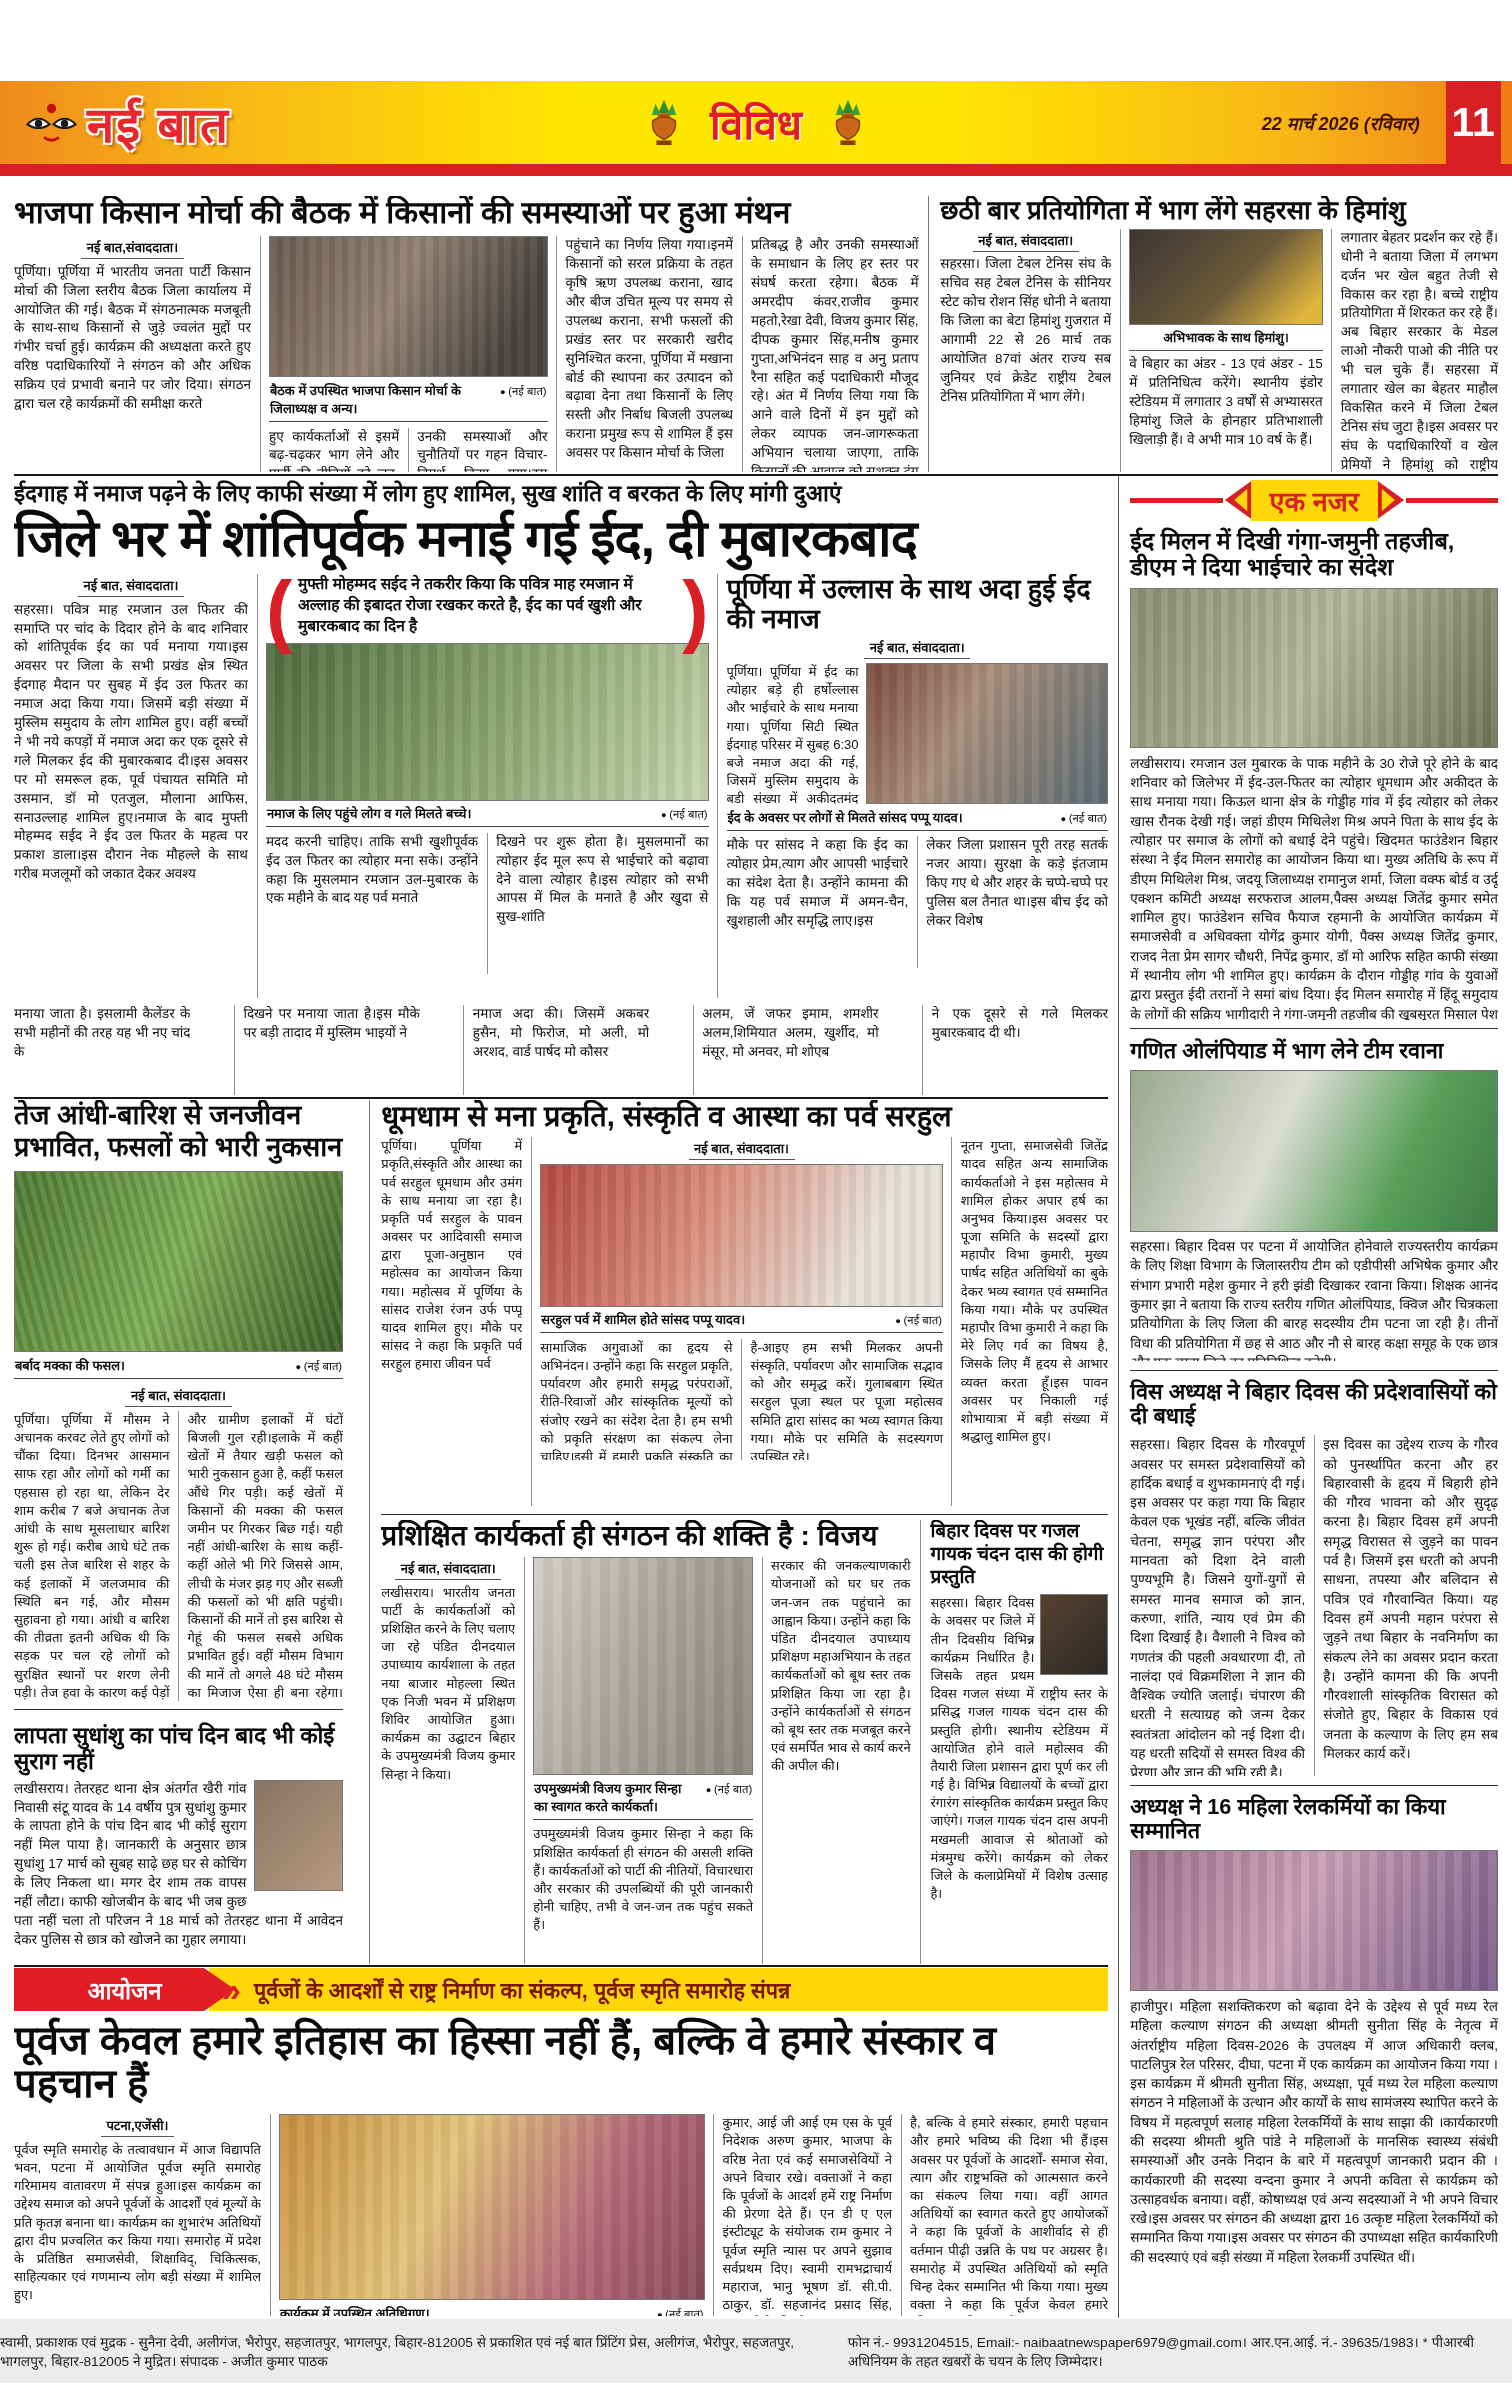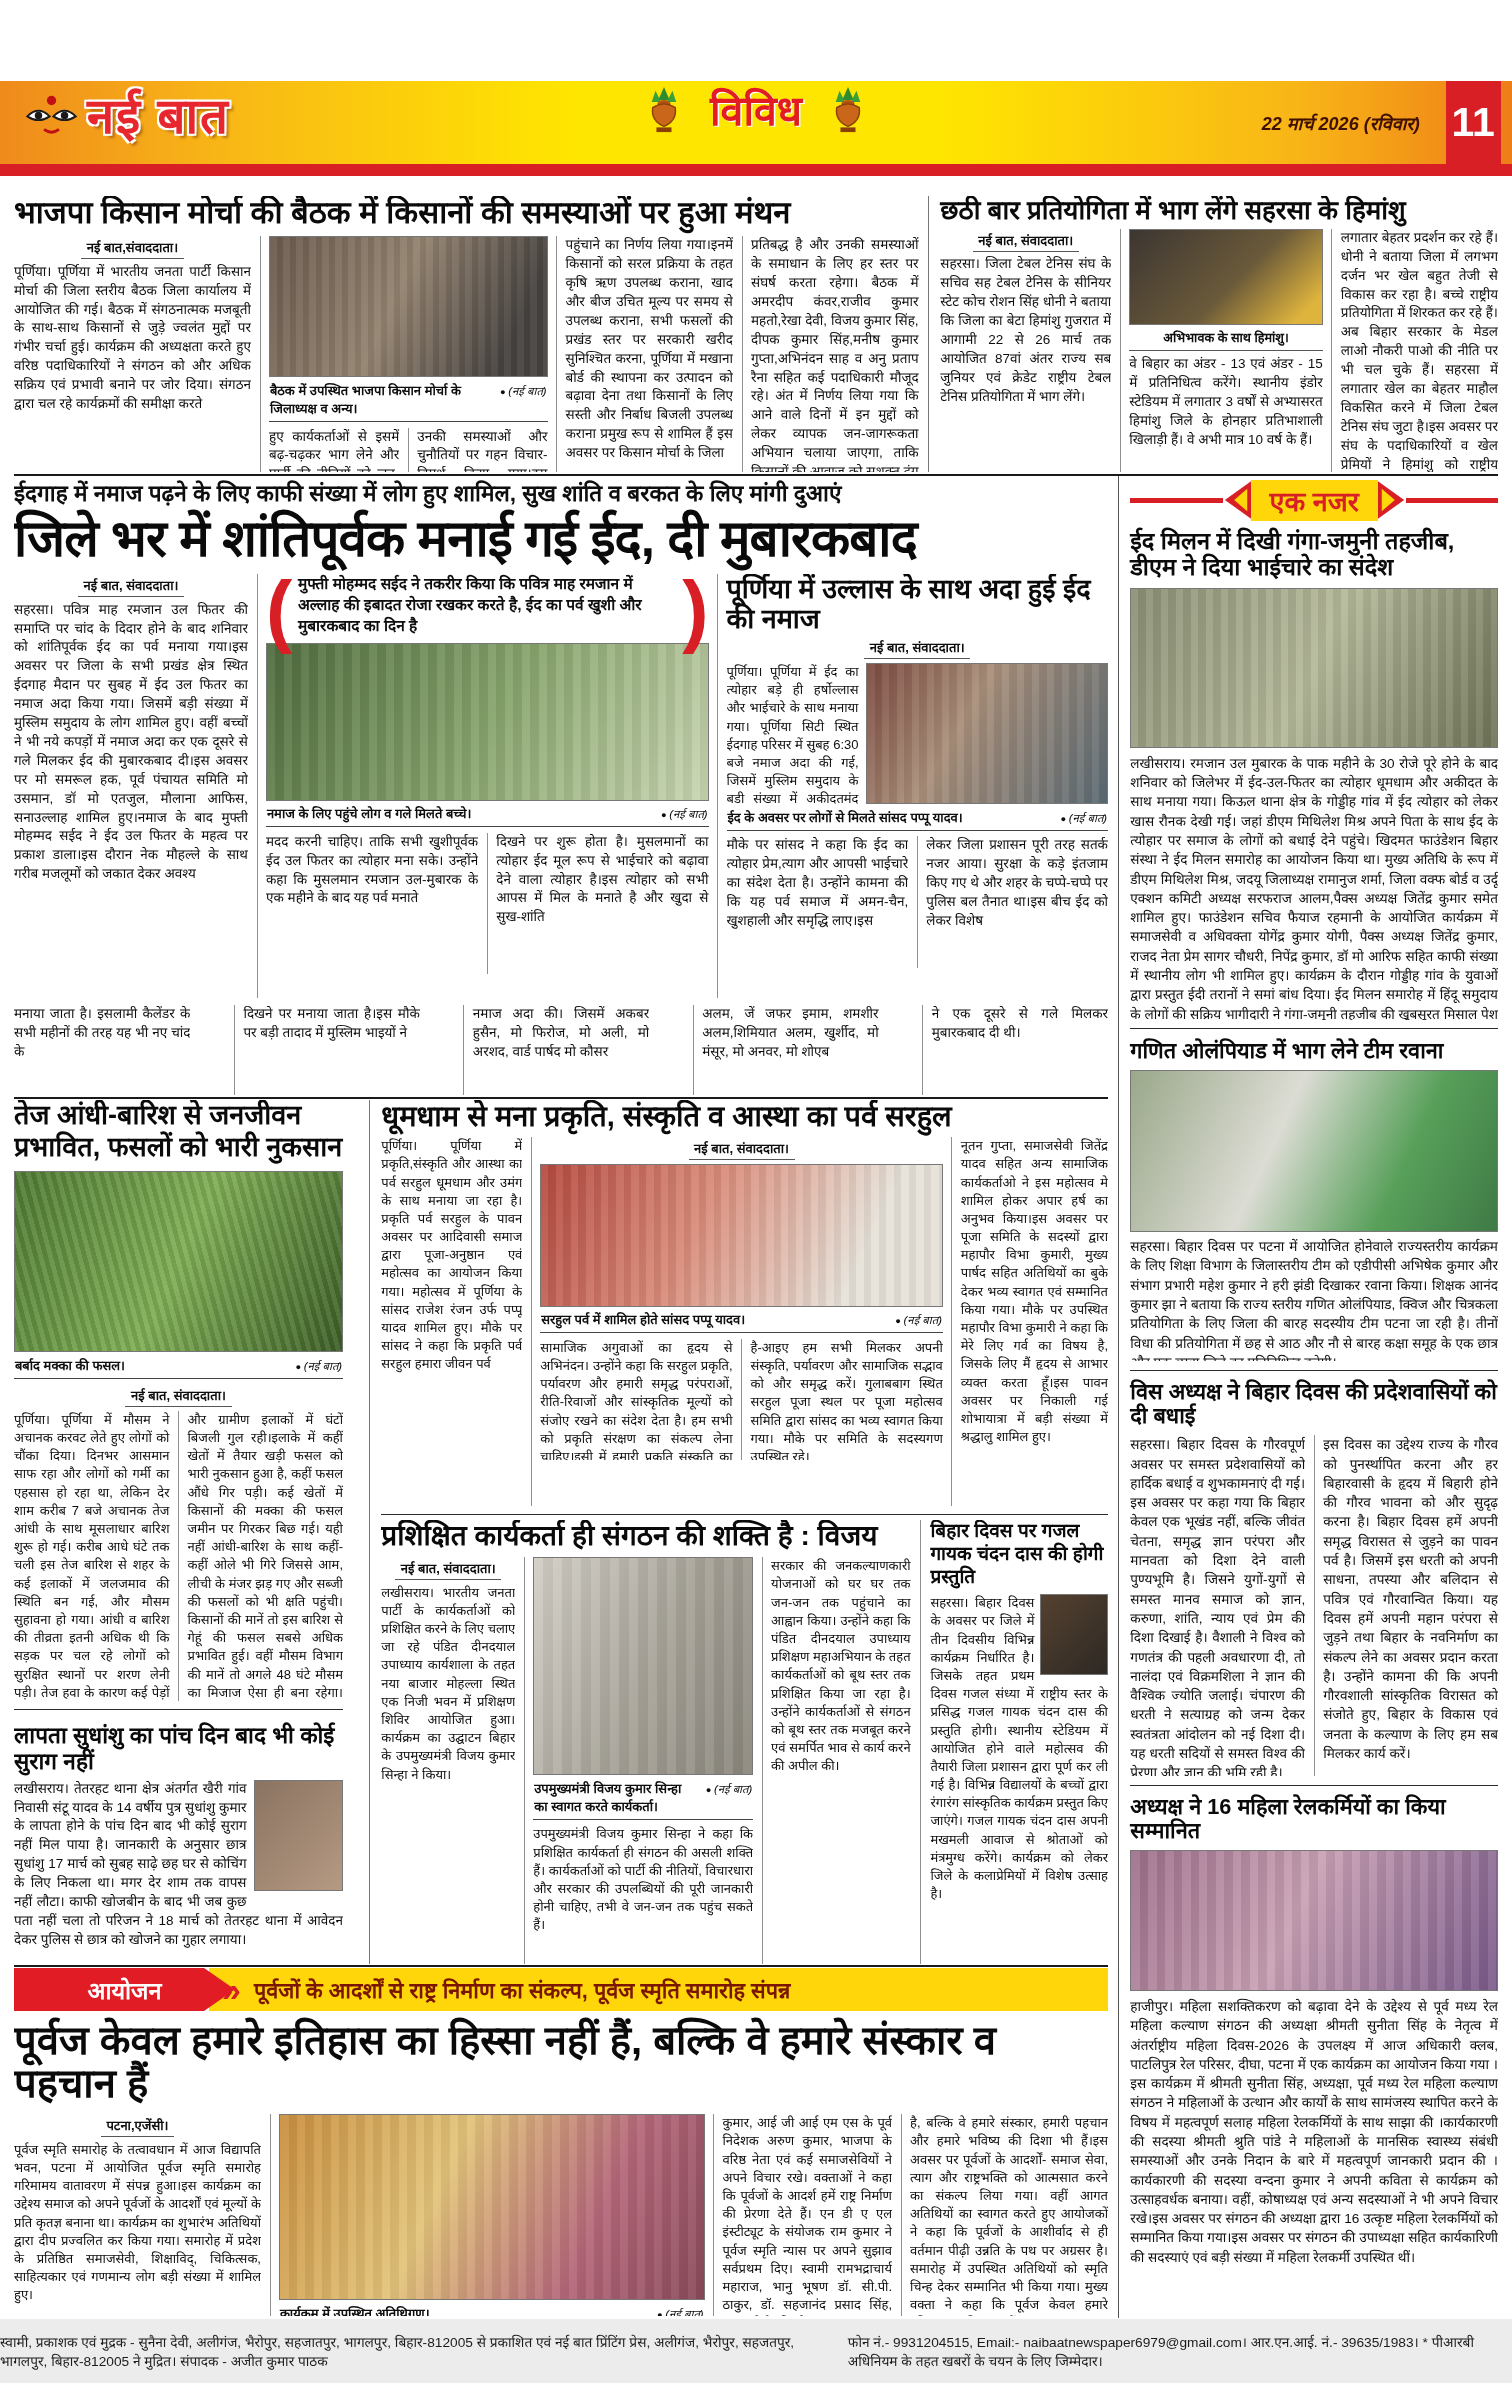--- a/index.html
+++ b/index.html
@@ -2,21 +2,21 @@
 <html lang="hi" style="font-size:15px"><head>
 <meta charset="utf-8">
 <style>
   * { margin:0; padding:0; box-sizing:border-box; }
   body { background:#fff; font-family:"Liberation Sans","DejaVu Sans",sans-serif; }
   .page { position:relative; width:1512px; height:2402px; background:#fff; overflow:hidden; margin:0 auto; color:#0e0e0e; }
 
   
   .mast { position:absolute; top:81px; left:0; width:1512px; height:95px;
     background:linear-gradient(90deg,#ef8a1c 0%,#f8b517 14%,#ffe600 38%,#ffe600 62%,#f8b517 86%,#ee7d18 100%);
-    border-bottom:12.2px solid #d81f26; display:flex; align-items:flex-start; }
+    border-bottom:12.2px solid #d81f26; display:flex; align-items:center; }
   .m-left { display:flex; align-items:center; gap:9.4px; padding-left:24.5px; }
   .logo { font-size:49px; font-weight:800; color:#e8262d; letter-spacing:1.9px;
     text-shadow:1.9px 1.9px 0 #fff,-1.9px -1.9px 0 #fff,1.9px -1.9px 0 #fff,-1.9px 1.9px 0 #fff,3.8px 3.8px 2.8px rgba(90,30,0,.45); }
   .m-center { position:absolute; left:50%; transform:translateX(-50%); display:flex; align-items:center; gap:30px; }
   .sect { font-size:41px; font-weight:800; color:#e11c24; text-shadow:1.4px 1.4px 0 #fff; }
   .m-right { margin-left:auto; display:flex; align-items:center; gap:26px; height:100%; padding-right:11.3px; }
   .m-date { font-size:18px; font-weight:700; color:#401000; font-style:italic; }
   .pgno { background:#d81f26; color:#fff; font-size:41px; font-weight:800; width:55px; height:100%;
     display:flex; align-items:center; justify-content:center; }
 
@@ -26,21 +26,21 @@
   .small { font-size:13px; }
   .cols { display:flex; }
   .cols > div, .cols > p { overflow:hidden; }
   .cols > * + * { border-left:0.9px solid #8f8f8f; margin-left:8.5px; padding-left:8.5px; }
   .bl { text-align:center; font-weight:700; font-size:13px; margin:1.9px 0 6.6px; }
   .bl > span { border-bottom:1.4px solid #555; padding:0 5.6px 2.8px; }
   .hl { font-weight:800; color:#0a0a0a; line-height:1.12; }
   .ph { width:100%; border:0.9px solid #777; background-blend-mode:normal; }
   .cap { display:flex; justify-content:space-between; align-items:baseline; font-weight:700; font-size:13px;
     padding:3.8px 0.9px 3.8px; border-bottom:0.9px solid #444; margin-bottom:5.6px; }
-  .cap .cr { font-weight:400; font-size:11.3px; white-space:nowrap; margin-left:7.5px;font-style:italic; }
+  .cap .cr { font-weight:400; font-size:11.3px; white-space:nowrap; margin-left:7.5px; }
   .cap .cr::before { content:"● "; font-size:9.4px; }
   .capc { text-align:center; font-weight:700; font-size:12.7px; border-bottom:0.9px solid #555; padding:2.8px 0 3.8px; margin-bottom:4.7px; }
   .rrule { border-top:1.9px solid #2c2c2c; margin:8.5px 0 7.5px; }
 
   
   .ph-a1 { background:repeating-linear-gradient(90deg,rgba(255,255,255,.05) 0 6.6px,rgba(0,0,0,.06) 6.6px 13px),linear-gradient(115deg,#6b5a4e,#93826f 45%,#474340 85%); }
   .ph-a2 { background:linear-gradient(135deg,#3c3632,#6b5a3a 55%,#dfb43d 90%); }
   .ph-eid1 { background:repeating-linear-gradient(90deg,rgba(255,255,255,.07) 0 8.5px,rgba(0,0,0,.05) 8.5px 17px),linear-gradient(120deg,#4f6b3e,#86a36b 50%,#c9d6b2); }
   .ph-eid2 { background:repeating-linear-gradient(90deg,rgba(255,255,255,.06) 0 7.5px,rgba(0,0,0,.05) 7.5px 15px),linear-gradient(120deg,#7c4a3f,#a98f7a 40%,#5b6b74); }
   .ph-r1 { background:repeating-linear-gradient(90deg,rgba(255,255,255,.07) 0 7.5px,rgba(0,0,0,.06) 7.5px 15px),linear-gradient(115deg,#8a8f74,#b5b99a 50%,#6f7458); }

